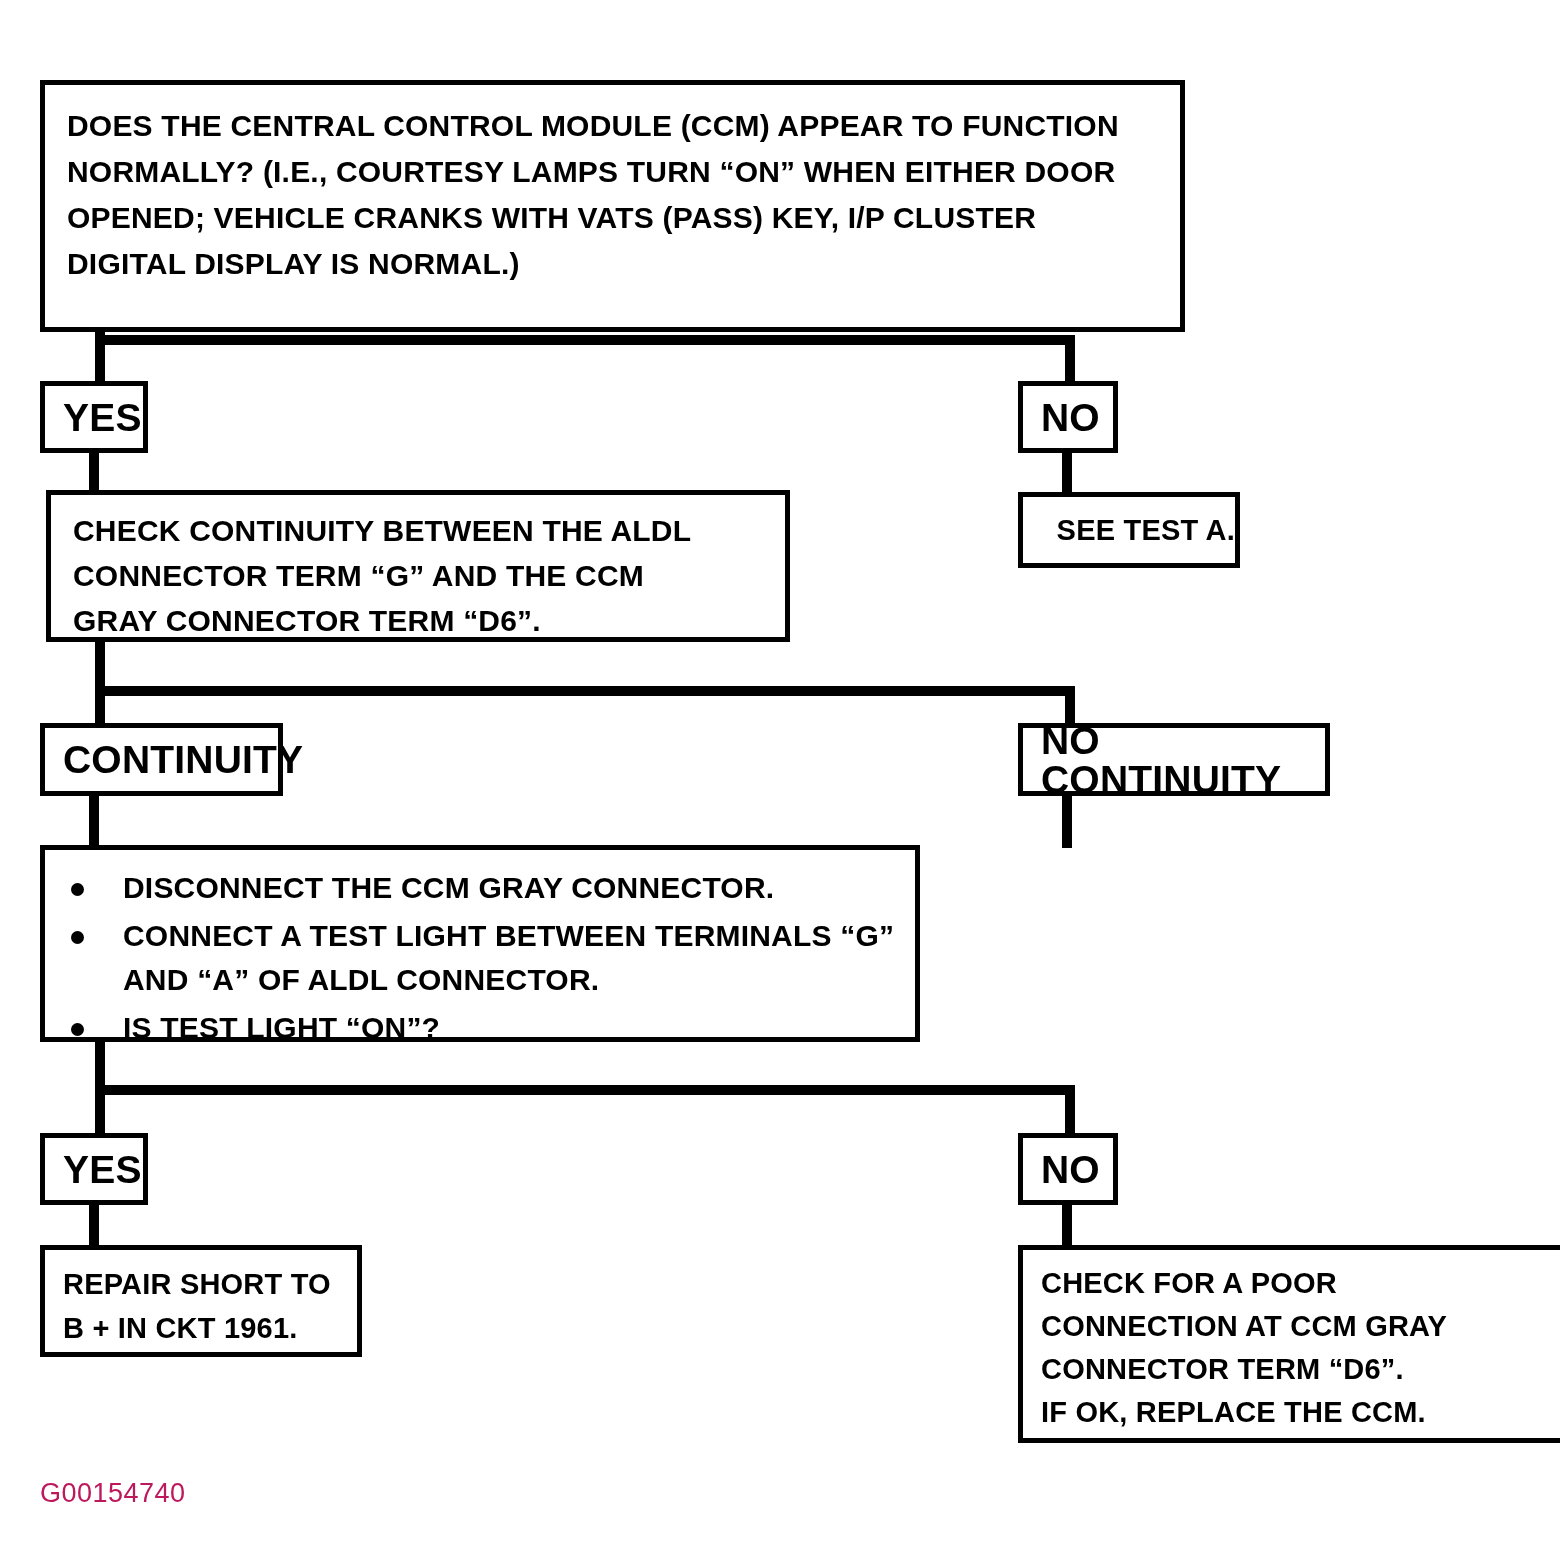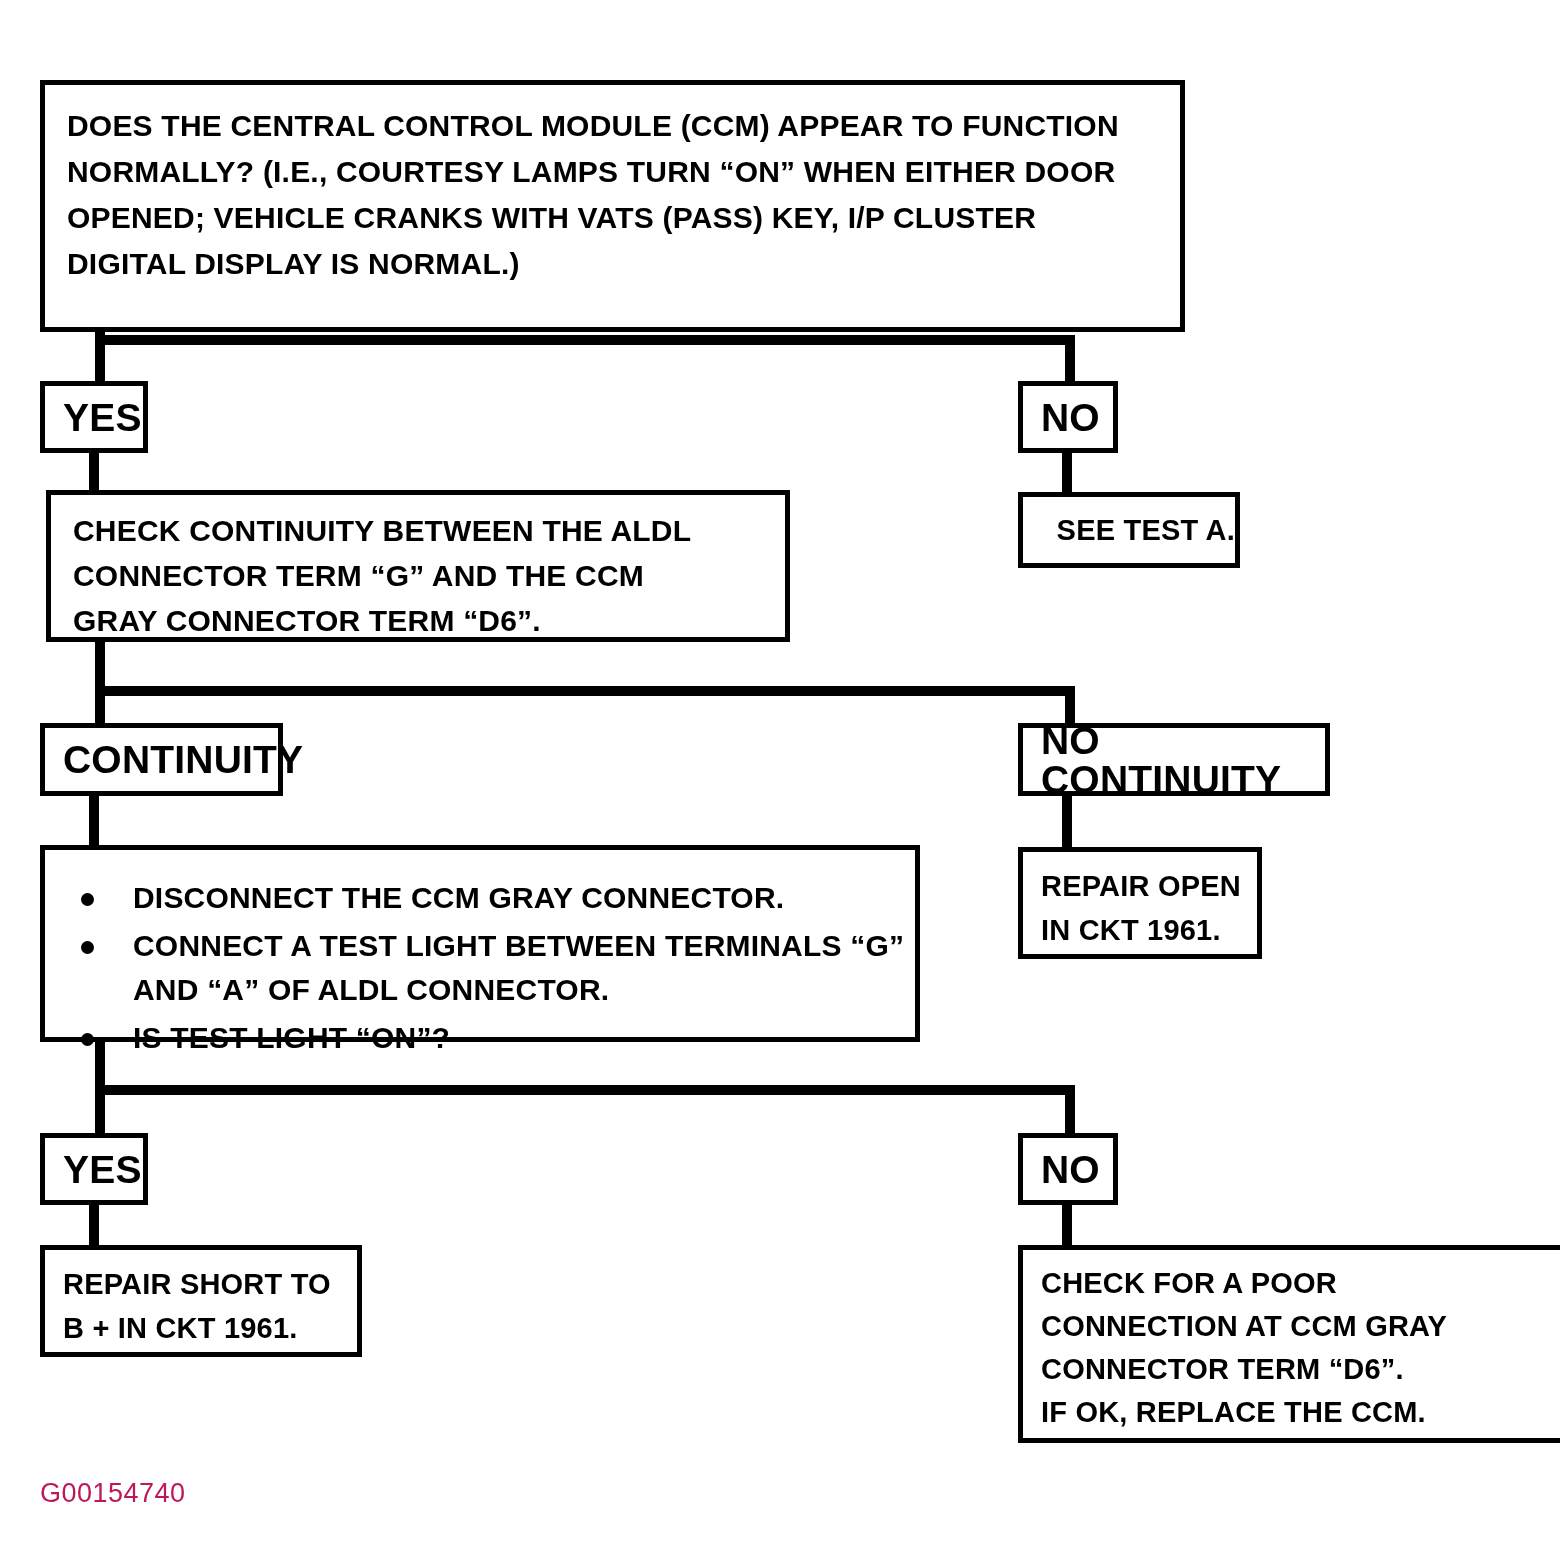--- a/index.html
+++ b/index.html
@@ -56,21 +56,21 @@
   }
   .action.tight { line-height: 43px; }
 
   
   .bulletbox {
     font-size: 30px;
     line-height: 44px;
     padding: 16px 0 0 0;
   }
   .bulletbox ul {
-    margin: 10px;
+    margin: 0;
     padding: 0;
     list-style: none;
   }
   .bulletbox li {
     position: relative;
     padding-left: 78px;
     margin: 0 0 4px 0;
   }
   .bulletbox li .dot {
     position: absolute;
@@ -171,24 +171,20 @@
         <span class="txt">CONNECT A TEST LIGHT BETWEEN TERMINALS “G”
 AND “A” OF ALDL CONNECTOR.</span>
       </li>
       <li>
         <span class="dot"></span>
         <span class="txt">IS TEST LIGHT “ON”?</span>
       </li>
     </ul>
   </div>
 
-  <div class="box action" style="left:1018px; top:847px; width:244px; height:112px;">
-    <span class="txt">REPAIR OPEN
-IN CKT 1961.</span>
-  </div>
 
   <div class="vline" style="left:95px; top:1042px; height:55px;"></div>
   <div class="hline" style="left:95px; top:1085px; width:980px;"></div>
   <div class="vline" style="left:95px; top:1085px; height:52px;"></div>
   <div class="vline" style="left:1065px; top:1085px; height:52px;"></div>
 
   <div class="box label" style="left:40px; top:1133px; width:108px; height:72px;">
     <span class="txt">YES</span>
   </div>
 

